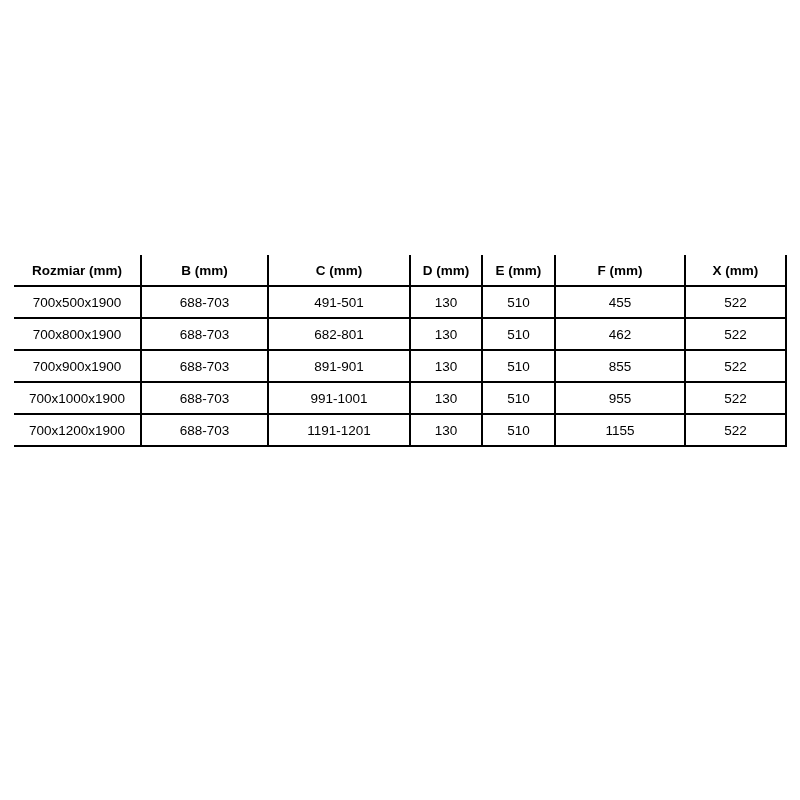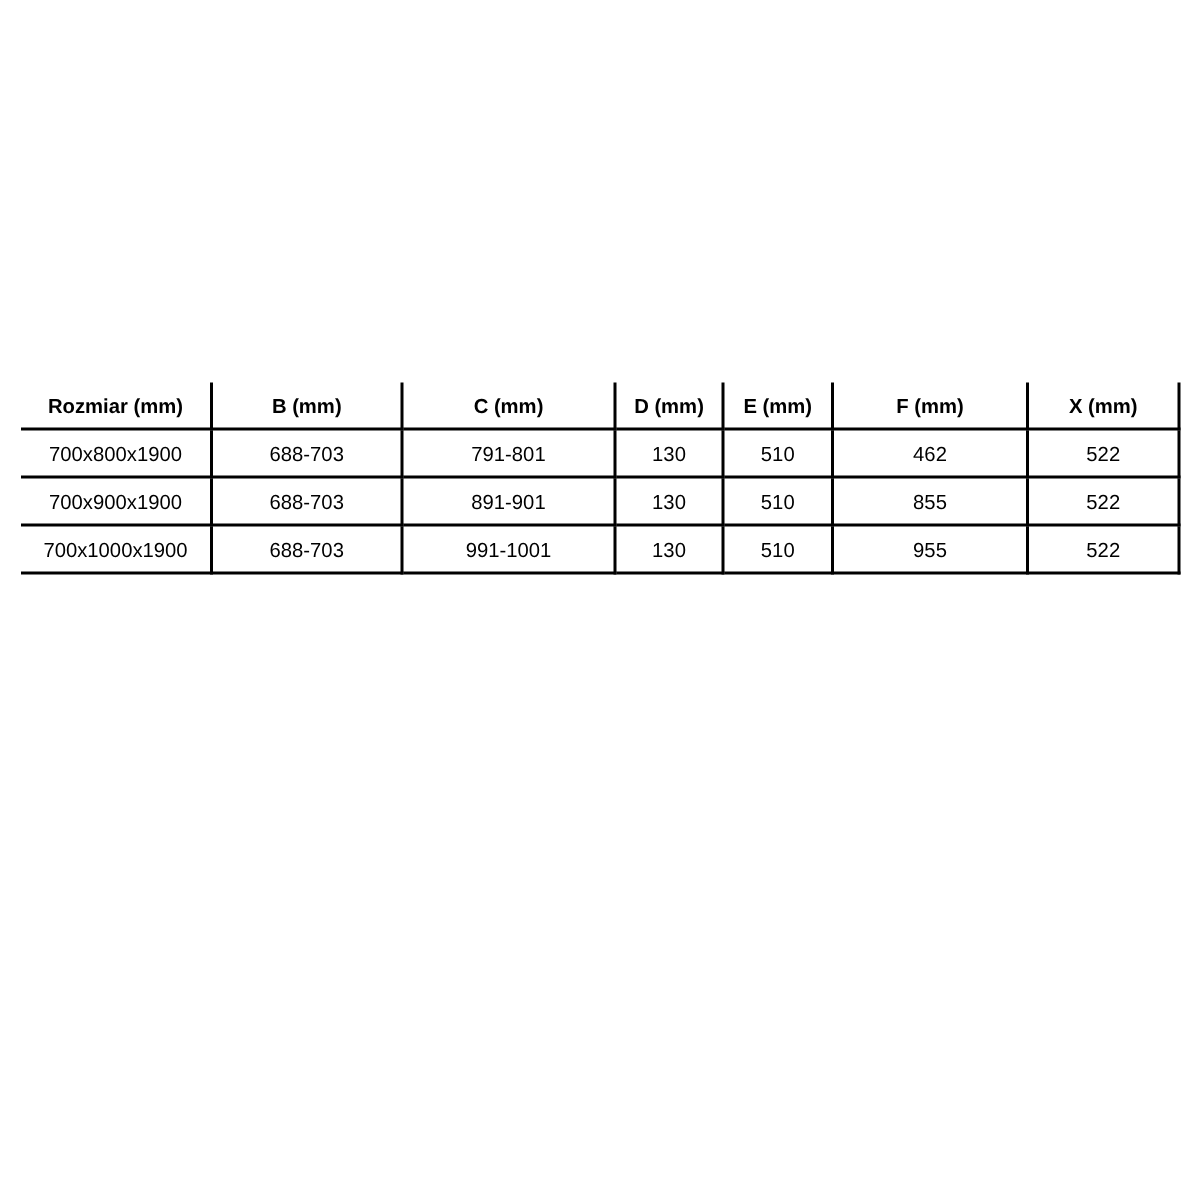--- a/index.html
+++ b/index.html
@@ -80,23 +80,32 @@
           <th>B (mm)</th>
           <th>C (mm)</th>
           <th>D (mm)</th>
           <th>E (mm)</th>
           <th>F (mm)</th>
           <th>X (mm)</th>
         </tr>
       </thead>
       <tbody>
         <tr>
+          <td>700x500x1900</td>
+          <td>688-703</td>
+          <td>491-501</td>
+          <td>130</td>
+          <td>510</td>
+          <td>455</td>
+          <td>522</td>
+        </tr>
+        <tr>
           <td>700x800x1900</td>
           <td>688-703</td>
-          <td>791-801</td>
+          <td>682-801</td>
           <td>130</td>
           <td>510</td>
           <td>462</td>
           <td>522</td>
         </tr>
         <tr>
           <td>700x900x1900</td>
           <td>688-703</td>
           <td>891-901</td>
           <td>130</td>
@@ -106,16 +115,25 @@
         </tr>
         <tr>
           <td>700x1000x1900</td>
           <td>688-703</td>
           <td>991-1001</td>
           <td>130</td>
           <td>510</td>
           <td>955</td>
           <td>522</td>
         </tr>
+        <tr>
+          <td>700x1200x1900</td>
+          <td>688-703</td>
+          <td>1191-1201</td>
+          <td>130</td>
+          <td>510</td>
+          <td>1155</td>
+          <td>522</td>
+        </tr>
       </tbody>
     </table>
   </div>
 </div>
 
 </body></html>

